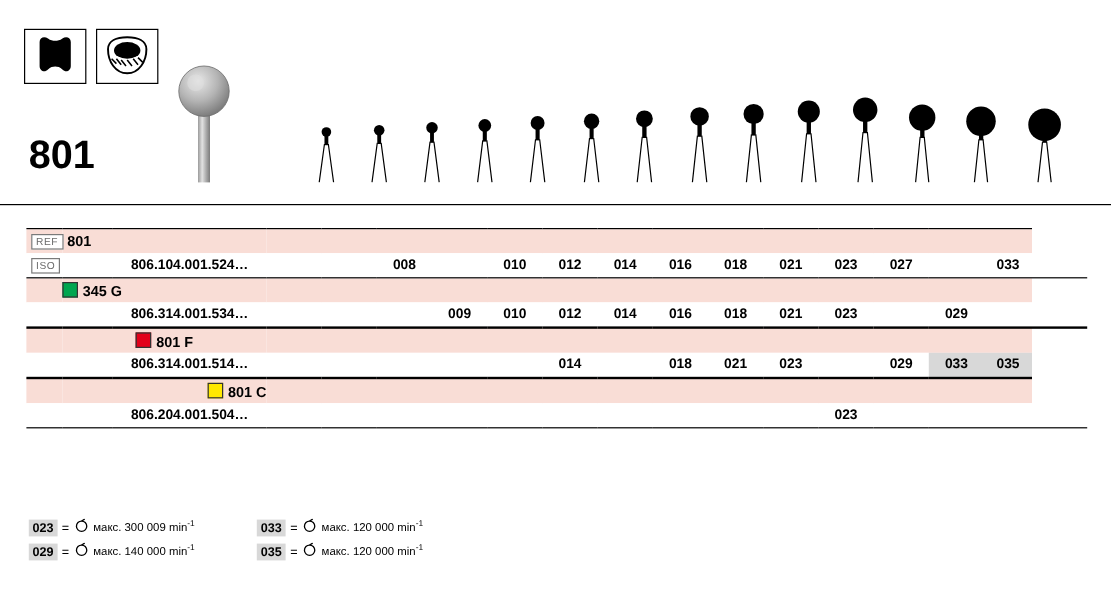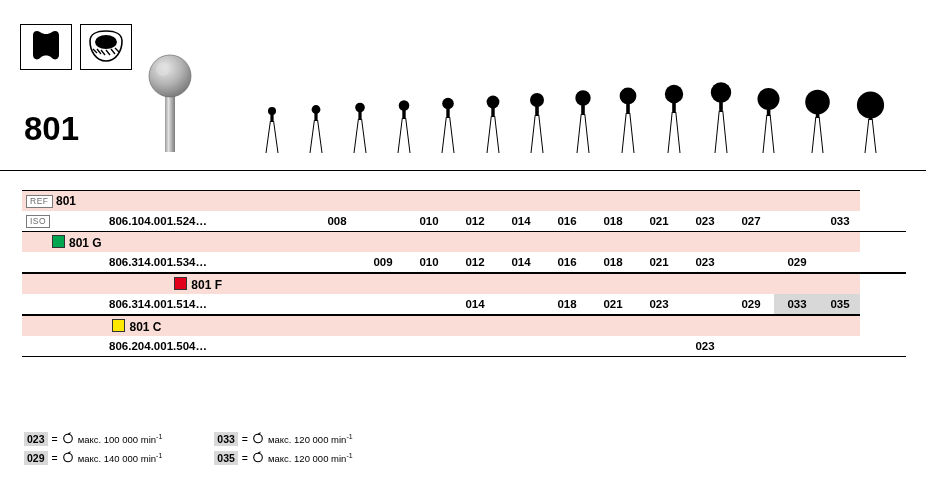--- a/index.html
+++ b/index.html
@@ -337,21 +337,21 @@
       <td></td>
       <td>033</td>
       <td></td>
     </tr>
 
 
 
     <tr class="row-head">
       <td></td>
       <td colspan="2" style="text-align:left;">
-        <span class="swatch" style="background:#00a64f"></span><span class="grp-label" style="padding-left:0">801 G</span>
+        <span class="swatch" style="background:#00a64f"></span><span class="grp-label" style="padding-left:0">345 G</span>
       </td>
       <td colspan="14"></td>
     </tr>
     <tr class="data-row thick-bottom">
       <td></td>
       <td></td>
       <td class="iso-code">806.<b>314</b>.001.534…</td>
       <td></td>
       <td></td>
       <td></td>
@@ -364,21 +364,21 @@
       <td>021</td>
       <td>023</td>
       <td></td>
       <td>029</td>
       <td></td>
       <td></td>
     </tr>
 
     <tr class="row-head">
       <td></td>
-      <td colspan="2" style="text-align:right;">
+      <td colspan="2" style="text-align:center;">
         <span class="swatch" style="background:#e2001a"></span><span class="grp-label" style="padding-left:0">801 F</span>
       </td>
       <td colspan="14"></td>
     </tr>
     <tr class="data-row thick-bottom">
       <td></td>
       <td></td>
       <td class="iso-code">806.<b>314</b>.001.514…</td>
       <td></td>
       <td></td>
@@ -391,21 +391,21 @@
       <td>021</td>
       <td>023</td>
       <td></td>
       <td>029</td>
       <td class="shaded">033</td>
       <td class="shaded">035</td>
     </tr>
 
     <tr class="row-head">
       <td></td>
-      <td colspan="2" style="text-align:center;">
+      <td colspan="2" style="text-align:right;">
         <span class="swatch" style="background:#ffe800"></span><span class="grp-label" style="padding-left:0">801 C</span>
       </td>
       <td colspan="14"></td>
     </tr>
     <tr class="data-row">
       <td></td>
       <td></td>
       <td class="iso-code">806.<b>204</b>.001.504…</td>
       <td></td>
       <td></td>
@@ -431,21 +431,21 @@
   <div class="fn-row">
     <div class="fn-item">
       <span class="fn-code">023</span>
       <span class="fn-eq">=</span>
       <span class="fn-icon">
         <svg width="12" height="12" viewBox="0 0 12 12">
             <circle cx="6" cy="6.5" r="4.3" fill="none" stroke="#000" stroke-width="1.1"></circle>
             <path d="M6 2.2 L8.6 0.6" stroke="#000" stroke-width="1.1" fill="none"></path>
           </svg>
       </span>
-      <span class="fn-text"><span>макс. 100 000 min</span><sup>-1</sup></span>
+      <span class="fn-text"><span>макс. 300 009 min</span><sup>-1</sup></span>
     </div>
     <div class="fn-item second">
       <span class="fn-code">033</span>
       <span class="fn-eq">=</span>
       <span class="fn-icon">
         <svg width="12" height="12" viewBox="0 0 12 12">
             <circle cx="6" cy="6.5" r="4.3" fill="none" stroke="#000" stroke-width="1.1"></circle>
             <path d="M6 2.2 L8.6 0.6" stroke="#000" stroke-width="1.1" fill="none"></path>
           </svg>
       </span>

